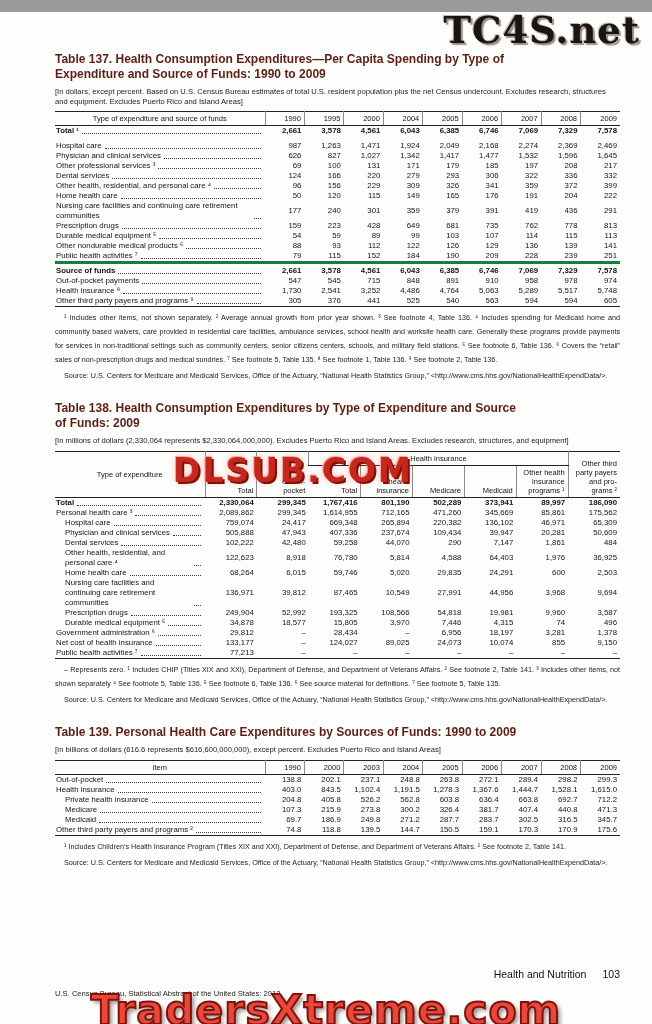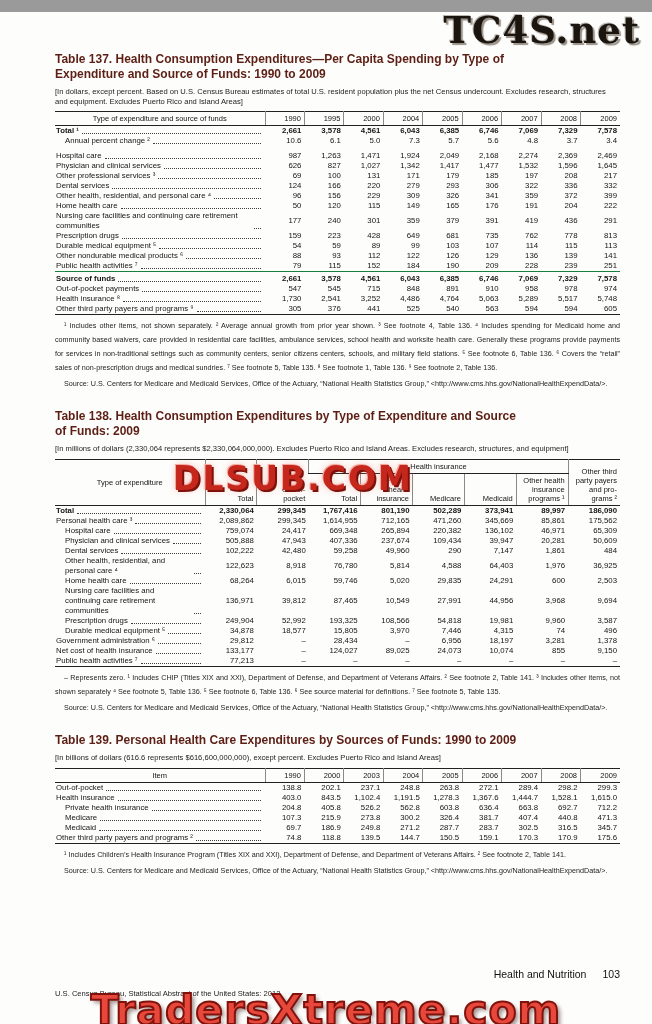--- a/index.html
+++ b/index.html
@@ -17,21 +17,21 @@
   .datatable th, .datatable td { font-size:7.8px; line-height:10px; padding:0 2px; color:#141414; }
   .datatable thead th { font-weight:normal; font-size:7.5px; line-height:9px; border-bottom:1px solid #222;
     vertical-align:bottom; text-align:right; padding:2px 3px; }
   .datatable thead th + th { border-left:0.7px solid #8a8a8a; }
   .datatable thead th.stub-h { text-align:center; vertical-align:middle; border-right:0.7px solid #8a8a8a; }
   .datatable thead th.group { text-align:center; }
   .datatable tbody td.num { text-align:right; white-space:nowrap; padding-right:3px; }
   .datatable tbody td.stub { padding-left:1px; }
   tr.b { font-weight:bold; }
   tr.ind .labwrap { padding-left:9px; }
-  tr.rule td { border-top:1px solid #15803d; padding-top:2px; }
+  tr.rule td { border-top:3px solid #15803d; padding-top:2px; }
   tr.gap td { padding-top:5px; }
   .labwrap { display:flex; }
   .lbl { flex:0 1 auto; }
   .dots { flex:1 0 7px; min-width:6px; border-bottom:1.1px dotted #3c3c3c; align-self:flex-end; margin:0 2px 2px 3px; }
 
   col.c-stub { width:210px; }
   col.c-stub8 { width:150px; }
 
   .fnote { font-size:7.2px; line-height:14px; text-align:justify; text-indent:9px; margin-top:4px; color:#1c1c1c; }
   .fnote.src { margin-top:2px; }
@@ -103,37 +103,20 @@
               <td class="num">2,661</td>
               <td class="num">3,578</td>
               <td class="num">4,561</td>
               <td class="num">6,043</td>
               <td class="num">6,385</td>
               <td class="num">6,746</td>
               <td class="num">7,069</td>
               <td class="num">7,329</td>
               <td class="num">7,578</td>
             </tr>
-            <tr class="ind">
-              <td class="stub">
-                <div class="labwrap">
-                  <span class="lbl">Annual percent change ²</span>
-                  <span class="dots"></span>
-                </div>
-              </td>
-              <td class="num">10.6</td>
-              <td class="num">6.1</td>
-              <td class="num">5.0</td>
-              <td class="num">7.3</td>
-              <td class="num">5.7</td>
-              <td class="num">5.6</td>
-              <td class="num">4.8</td>
-              <td class="num">3.7</td>
-              <td class="num">3.4</td>
-            </tr>
             <tr class="gap">
               <td class="stub">
                 <div class="labwrap">
                   <span class="lbl">Hospital care</span>
                   <span class="dots"></span>
                 </div>
               </td>
               <td class="num">987</td>
               <td class="num">1,263</td>
               <td class="num">1,471</td>
@@ -489,21 +472,21 @@
               <tr class="ind">
                 <td class="stub">
                   <div class="labwrap">
                     <span class="lbl">Dental services</span>
                     <span class="dots"></span>
                   </div>
                 </td>
                 <td class="num">102,222</td>
                 <td class="num">42,480</td>
                 <td class="num">59,258</td>
-                <td class="num">49,960</td>
+                <td class="num">44,070</td>
                 <td class="num">290</td>
                 <td class="num">7,147</td>
                 <td class="num">1,861</td>
                 <td class="num">484</td>
               </tr>
               <tr class="ind">
                 <td class="stub">
                   <div class="labwrap">
                     <span class="lbl">Other health, residential, and personal care ⁴</span>
                     <span class="dots"></span>

